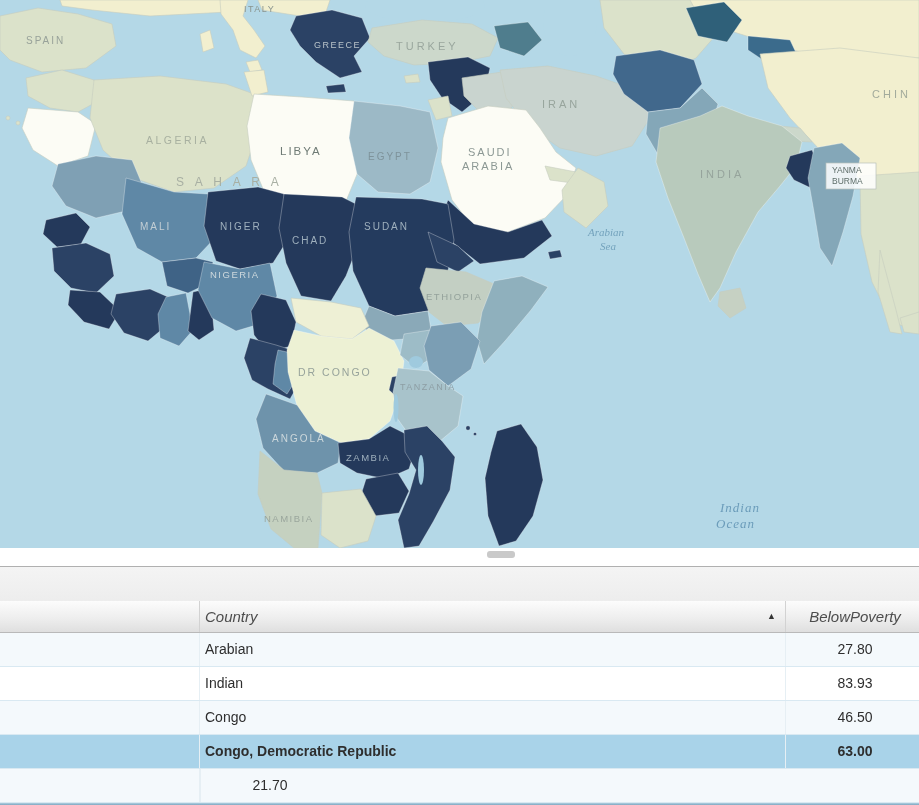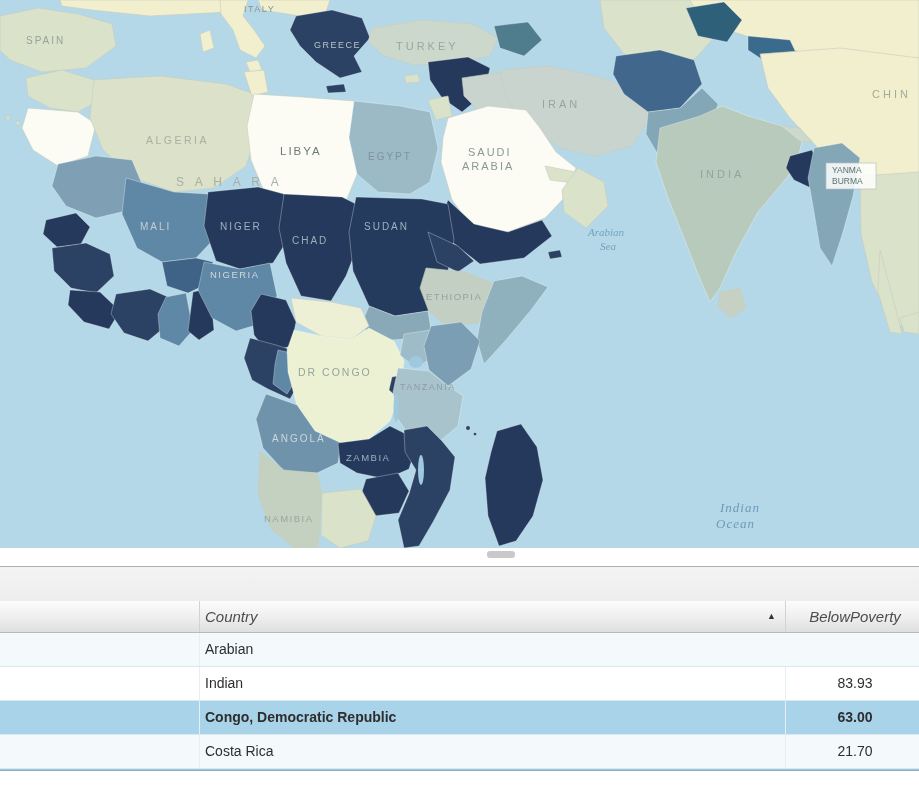--- a/index.html
+++ b/index.html
@@ -171,33 +171,38 @@
         <span class="sort-caret">▲</span>
       </div>
       <div class="cell-value">
         <span>BelowPoverty</span>
       </div>
     </div>
 
     <div class="trow alt">
       <div class="cell-spacer"></div>
       <div class="cell-country">Arabian</div>
+      <div class="cell-value">27.80</div>
     </div>
     <div class="trow">
       <div class="cell-spacer"></div>
       <div class="cell-country">Indian</div>
       <div class="cell-value">83.93</div>
     </div>
+    <div class="trow alt">
+      <div class="cell-spacer"></div>
+      <div class="cell-country">Congo</div>
+      <div class="cell-value">46.50</div>
+    </div>
     <div class="trow selected">
       <div class="cell-spacer"></div>
       <div class="cell-country">Congo, Democratic Republic</div>
       <div class="cell-value">63.00</div>
     </div>
     <div class="trow alt">
       <div class="cell-spacer"></div>
-      <div class="cell-country">Costa Rica</div>
       <div class="cell-value">21.70</div>
     </div>
 
     <div class="bottom-strip"></div>
   </div>
 
 </div>
 
 </body></html>

